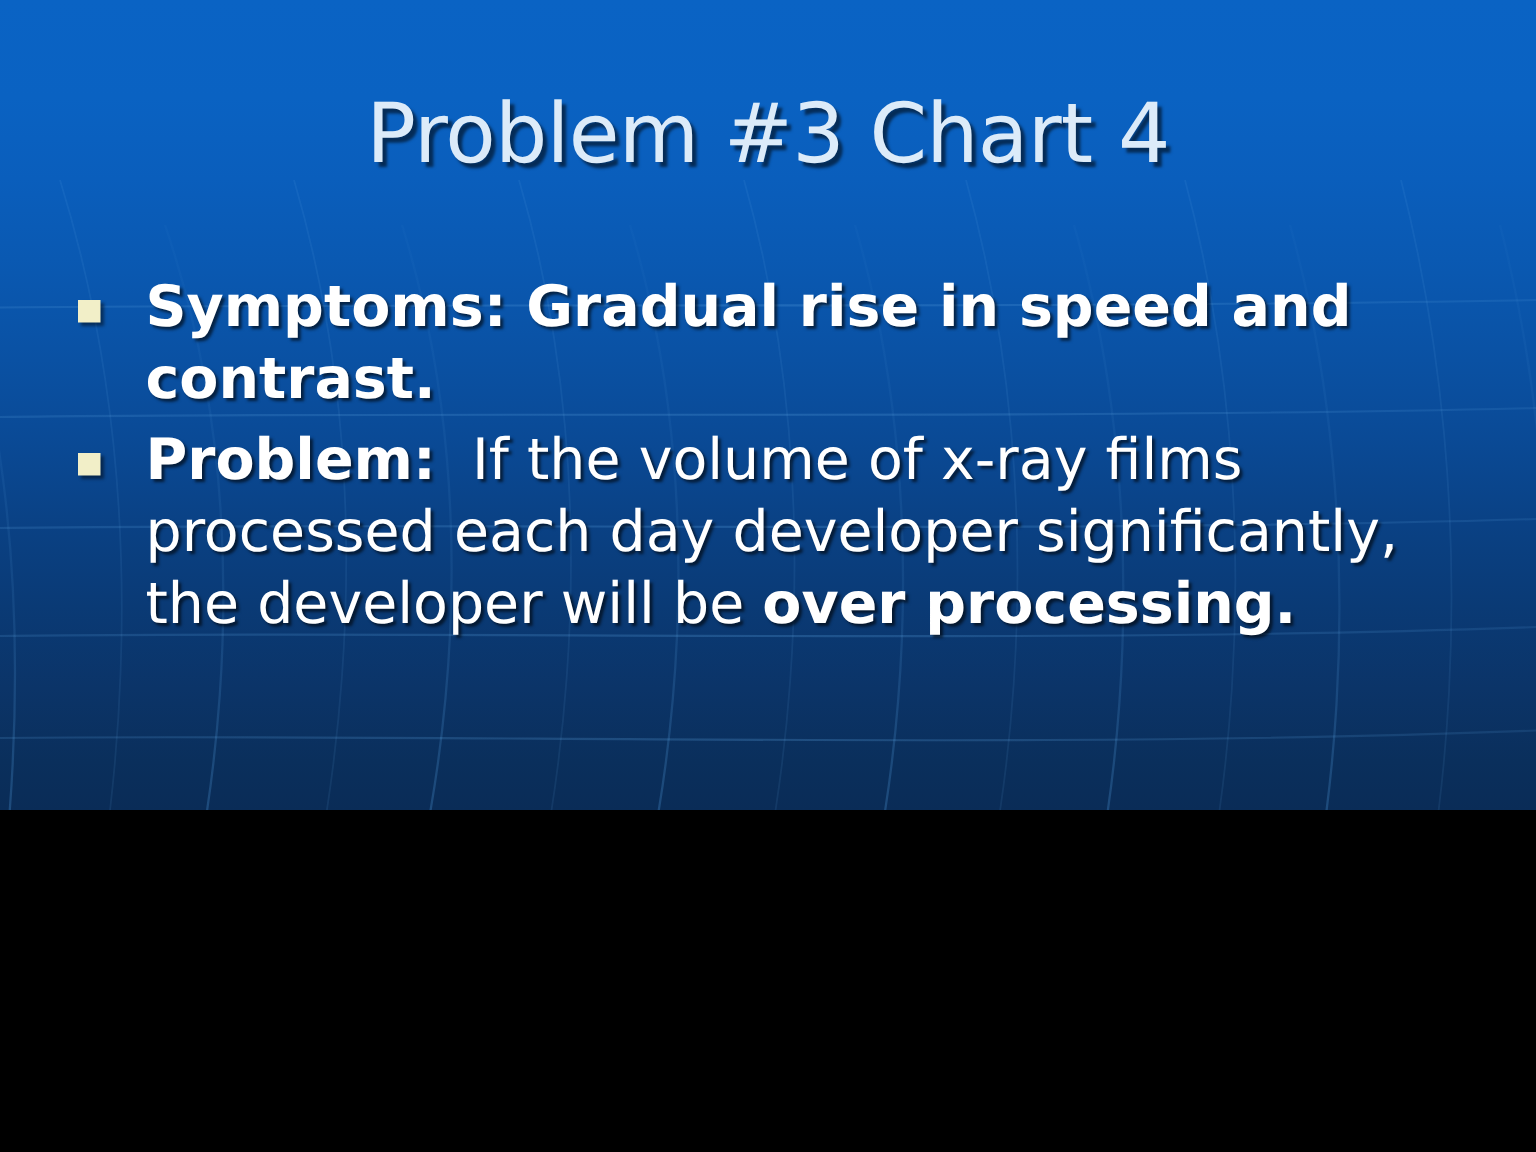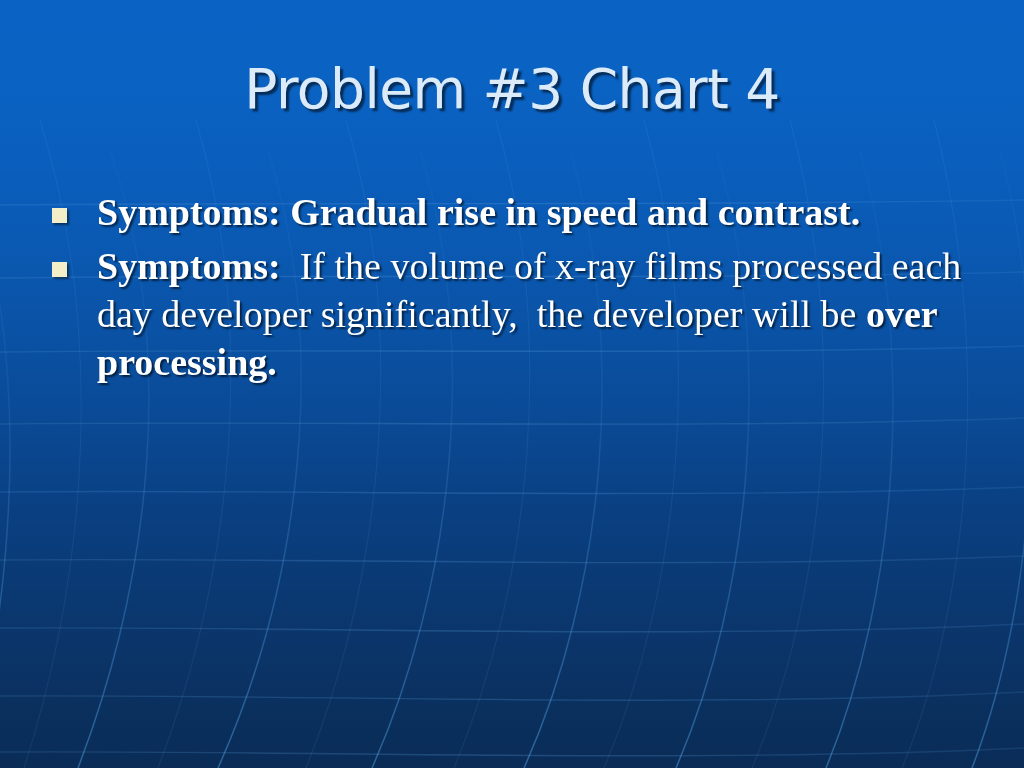--- a/index.html
+++ b/index.html
@@ -5,21 +5,21 @@
 <style>
   html, body {
     margin: 0;
     padding: 0;
     background: #000;
   }
 
   #slide {
     position: relative;
     width: 1024px;
-    height: 768px;
+    height: 540px;
     overflow: hidden;
     font-family: "DejaVu Sans", "Liberation Sans", sans-serif;
     
     background: linear-gradient(to bottom,
         #0A63C4 0%,
         #0A62C2 12%,
         #0A5EBC 22%,
         #0A59B2 32%,
         #0A52A5 43%,
         #0A4A96 54%,
@@ -52,23 +52,22 @@
     letter-spacing: -0.5px;
     color: #DCEBF9;
     text-shadow: 3px 3px 2px rgba(0,0,0,0.55);
     white-space: nowrap;
   }
 
   
   #body {
     position: absolute;
     left: 52px;
-    top: 188px;
+    top: 180px;
     width: 930px;
-    font-family: Liberation Serif, serif;
   }
 
   .bullet-row {
     position: relative;
     display: flex;
     align-items: flex-start;
     margin-bottom: 6px;
   }
 
   .bullet-marker {
@@ -155,18 +154,18 @@
 
   <div id="body">
 
     <div class="bullet-row r1">
       <span class="bullet-marker"></span>
       <div class="bullet-text"><span class="b">Symptoms: Gradual rise in speed and contrast.</span></div>
     </div>
 
     <div class="bullet-row r2">
       <span class="bullet-marker"></span>
-      <div class="bullet-text"><span class="b">Symptoms:</span><span class="n">  If the volume of x-ray films processed each day developer significantly,  the developer will be </span><span class="b">over processing.</span></div>
+      <div class="bullet-text"><span class="b">Problem:</span><span class="n">  If the volume of x-ray films processed each day developer significantly,  the developer will be </span><span class="b">over processing.</span></div>
     </div>
 
 
   </div>
 </div>
 
 </body></html>

